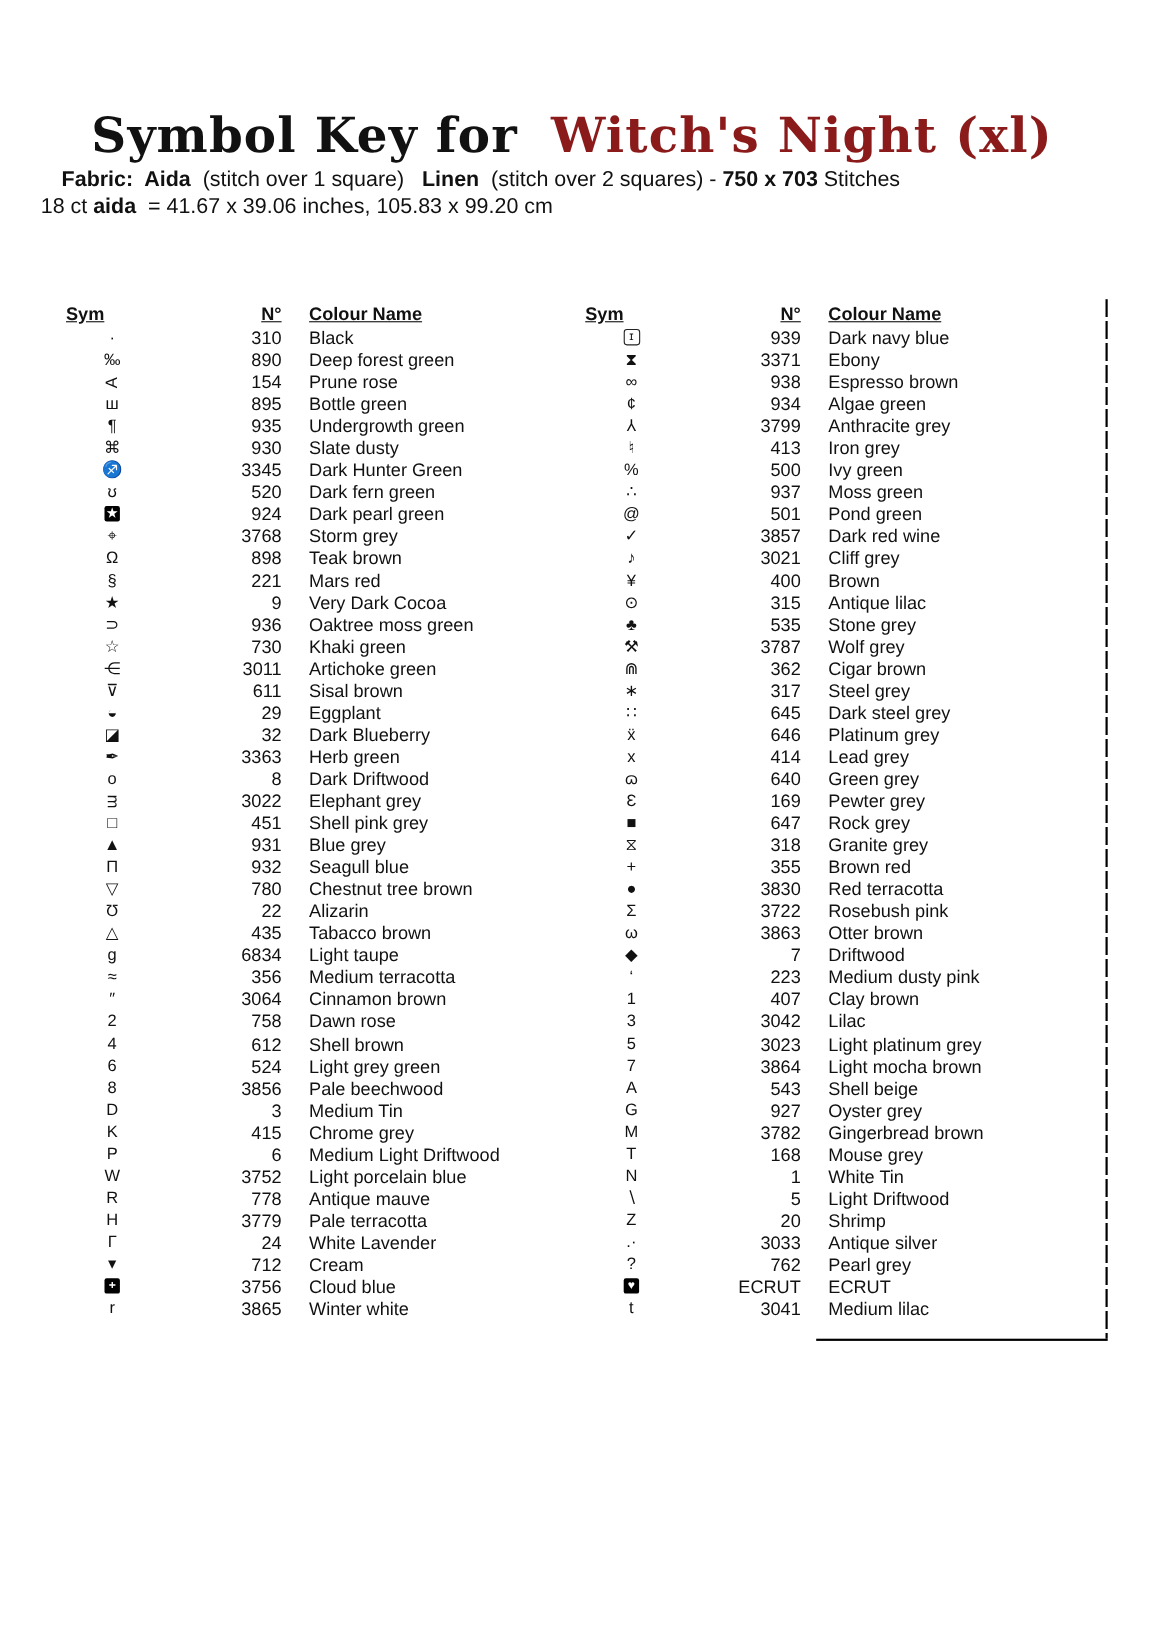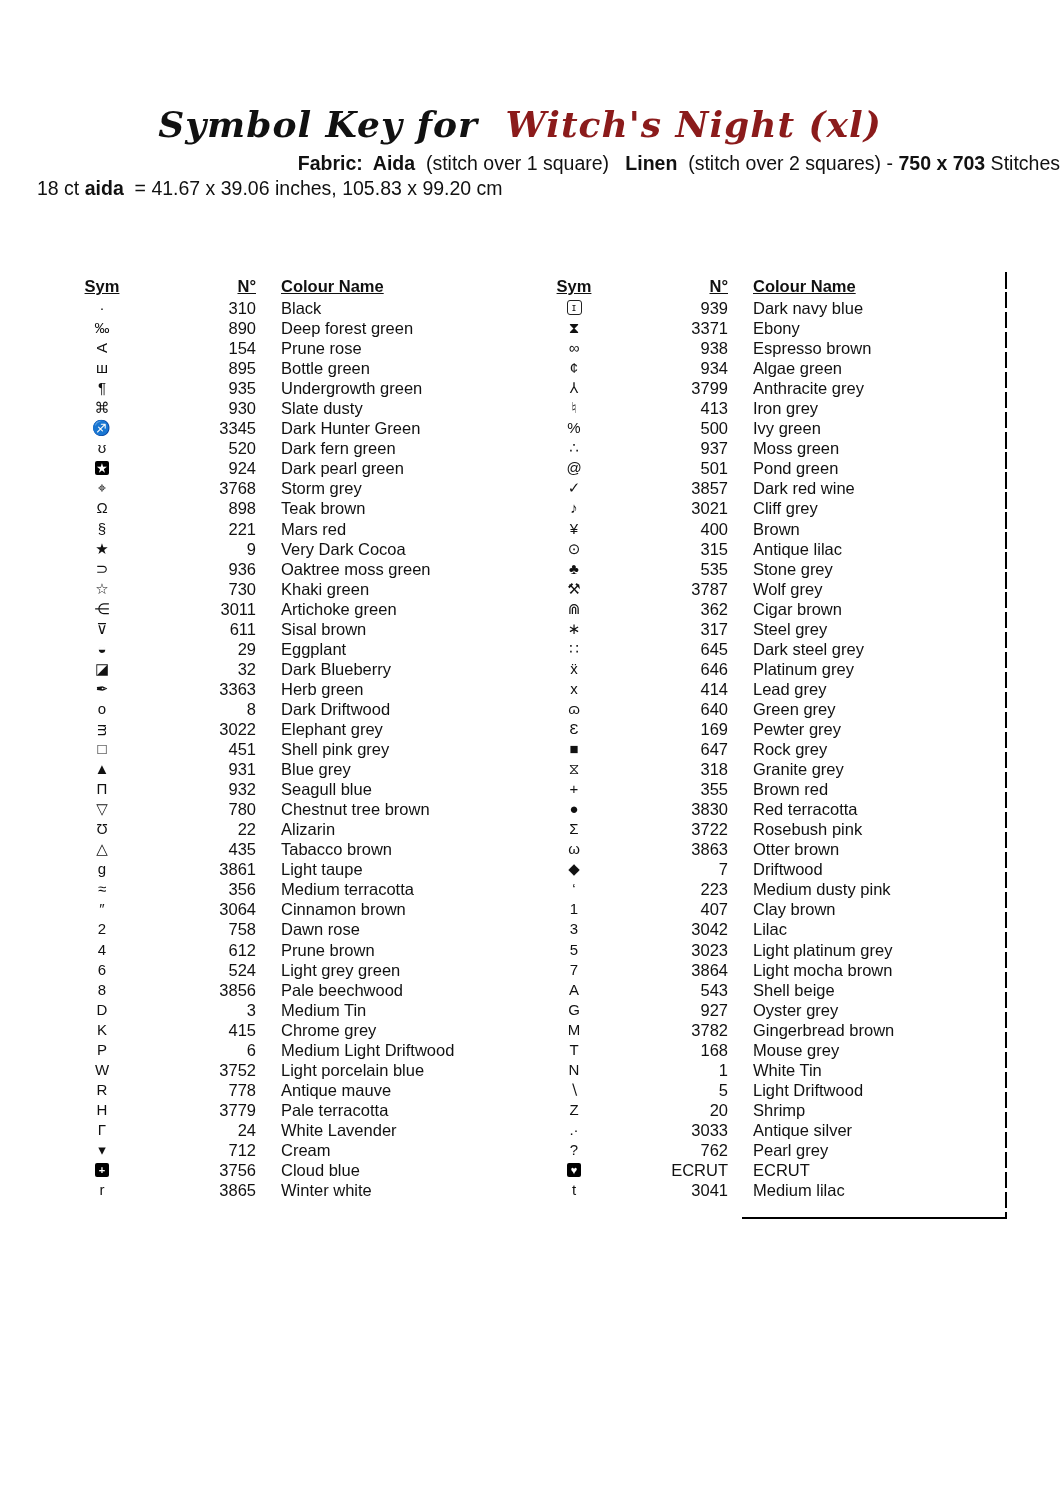--- a/index.html
+++ b/index.html
@@ -7,40 +7,40 @@
     width:1060px;height:1500px;position:relative;
     background:#ffffff;color:#111111;
     font-family:"Liberation Sans", sans-serif;
     overflow:hidden;
   }
   
   .title-wrap{
     position:absolute;top:100px;left:0;width:1040px;
     text-align:center;white-space:nowrap;
     font-family:"DejaVu Serif", serif;
-    font-style:italic;font-weight:bold;
-    font-size:36px;letter-spacing:1px;line-height:48px;
+    font-weight:bold;
+    font-size:44px;letter-spacing:1px;line-height:48px;
   }
   .title-name{margin-left:14px;}
   
   .info-block{position:absolute;top:151px;left:0;width:1060px;font-size:19.5px;}
   .info-line{height:25px;line-height:25px;white-space:pre;}
-  .info-line:nth-child(1){margin-left:28px;text-align:right;}
+  .info-line:nth-child(1){margin-left:56px;}
   .info-line:nth-child(2){margin-left:37px;}
   .info-line:nth-child(3){margin-left:186px;}
   .info-line:nth-child(4){margin-left:299px;}
   .info-line:nth-child(5){margin-left:301px;}
   .seg-b{font-weight:bold;}
   
   .sym-table{position:absolute;top:276px;font-size:16.5px;}
   #table-left{left:60px;width:430px;}
   #table-right{left:532px;width:450px;}
   .thead{display:flex;height:22px;line-height:20px;font-weight:bold;}
   .thead span{text-decoration:underline;}
-  .h-sym{width:84px;text-align:center;}
+  .h-sym{width:84px;}
   .h-num{width:112px;text-align:right;}
   .h-name{padding-left:25px;}
   .trow{display:flex;height:20.05px;line-height:20.05px;}
   .c-sym{width:84px;text-align:center;font-size:15px;}
   .c-num{width:112px;text-align:right;}
   .c-name{padding-left:25px;white-space:nowrap;}
   .g{display:inline-block;}
   .g-invert{
     background:#000;color:#fff;
     width:14px;height:14px;line-height:14px;
@@ -217,42 +217,42 @@
         <span class="c-num">22</span>
         <span class="c-name">Alizarin</span>
       </div>
       <div class="trow">
         <span class="c-sym"><span class="g">△</span></span>
         <span class="c-num">435</span>
         <span class="c-name">Tabacco brown</span>
       </div>
       <div class="trow">
         <span class="c-sym"><span class="g">g</span></span>
-        <span class="c-num">3861</span>
+        <span class="c-num">6834</span>
         <span class="c-name">Light taupe</span>
       </div>
       <div class="trow">
         <span class="c-sym"><span class="g">≈</span></span>
         <span class="c-num">356</span>
         <span class="c-name">Medium terracotta</span>
       </div>
       <div class="trow">
         <span class="c-sym"><span class="g">″</span></span>
         <span class="c-num">3064</span>
         <span class="c-name">Cinnamon brown</span>
       </div>
       <div class="trow">
         <span class="c-sym"><span class="g">2</span></span>
         <span class="c-num">758</span>
         <span class="c-name">Dawn rose</span>
       </div>
       <div class="trow">
         <span class="c-sym"><span class="g">4</span></span>
         <span class="c-num">612</span>
-        <span class="c-name">Prune brown</span>
+        <span class="c-name">Shell brown</span>
       </div>
       <div class="trow">
         <span class="c-sym"><span class="g">6</span></span>
         <span class="c-num">524</span>
         <span class="c-name">Light grey green</span>
       </div>
       <div class="trow">
         <span class="c-sym"><span class="g">8</span></span>
         <span class="c-num">3856</span>
         <span class="c-name">Pale beechwood</span>

